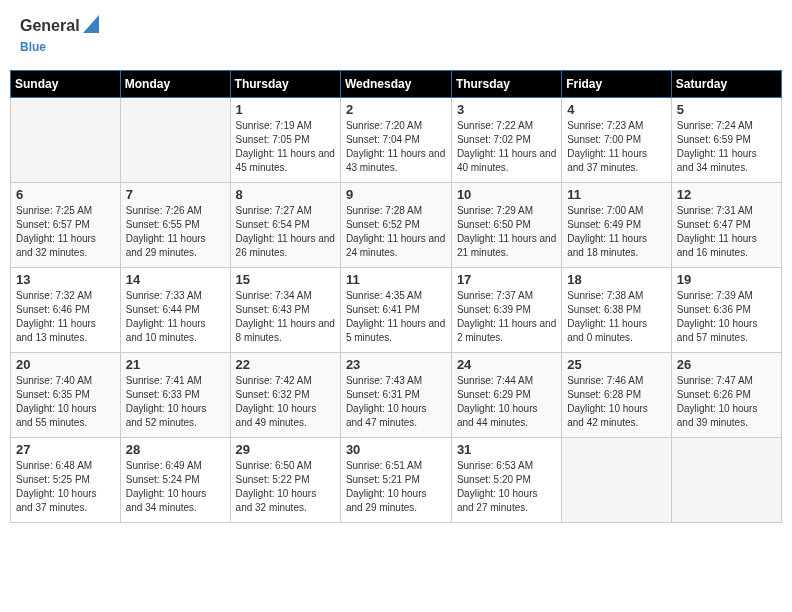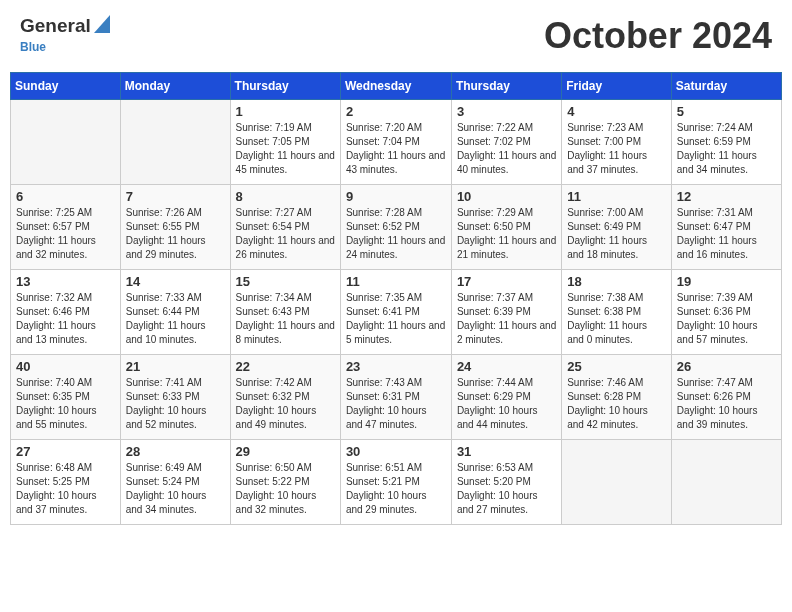--- a/index.html
+++ b/index.html
@@ -37,21 +37,21 @@
     .location {
       font-size: 16px;
       color: #333;
     }
     .calendar {
       width: 100%;
       border-collapse: collapse;
       font-size: 11px;
     }
     .calendar th {
-      background: #1d4ed8;
+      background: #000000;
       color: #fff;
       padding: 6px 4px;
       text-align: left;
       font-size: 12px;
       font-weight: bold;
       border: 1px solid #2a6fa8;
     }
     .calendar td {
       border: 1px solid #ccc;
       vertical-align: top;
@@ -80,33 +80,32 @@
     .week-row td {
       height: 85px;
     }
   </style>
 </head>
 <body>
 
 <div class="header">
   <div class="logo">
     <div class="logo-row">
-      <span style="font-size:19px;font-weight:bold;color:#333;">General</span>
+      <span style="font-size:16px;font-weight:bold;color:#333;">General</span>
       <span style="display:inline-block;margin-left:3px;vertical-align:middle;">
         <svg width="16" height="18" viewBox="0 0 16 18">
             <polygon points="0,18 16,18 16,0" fill="#3a7fc1"></polygon>
           </svg>
       </span>
     </div>
     <div>
       <span style="font-size:12px;font-weight:bold;color:#3a7fc1;">Blue</span>
     </div>
   </div>
   <div class="title-block">
-    <div class="month-title">October 2024</div>
   </div>
 </div>
 
 <table class="calendar">
   <thead>
     <tr>
     <th>Sunday</th>
         <th>Monday</th>
         <th>Thursday</th>
         <th>Wednesday</th>
@@ -208,21 +207,21 @@
 Daylight: 11 hours and 10 minutes.</div>
         </td>
         <td>
           <div class="day-num">15</div>
           <div class="day-info" style="white-space: pre-line;">Sunrise: 7:34 AM
 Sunset: 6:43 PM
 Daylight: 11 hours and 8 minutes.</div>
         </td>
         <td>
           <div class="day-num">11</div>
-          <div class="day-info" style="white-space: pre-line;">Sunrise: 7:35 AM
+          <div class="day-info" style="white-space: pre-line;">Sunrise: 4:35 AM
 Sunset: 6:41 PM
 Daylight: 11 hours and 5 minutes.</div>
         </td>
         <td>
           <div class="day-num">17</div>
           <div class="day-info" style="white-space: pre-line;">Sunrise: 7:37 AM
 Sunset: 6:39 PM
 Daylight: 11 hours and 2 minutes.</div>
         </td>
         <td>
@@ -233,21 +232,21 @@
         </td>
         <td>
           <div class="day-num">19</div>
           <div class="day-info" style="white-space: pre-line;">Sunrise: 7:39 AM
 Sunset: 6:36 PM
 Daylight: 10 hours and 57 minutes.</div>
         </td>
       </tr>
       <tr class="week-row">
         <td>
-          <div class="day-num">40</div>
+          <div class="day-num">20</div>
           <div class="day-info" style="white-space: pre-line;">Sunrise: 7:40 AM
 Sunset: 6:35 PM
 Daylight: 10 hours and 55 minutes.</div>
         </td>
         <td>
           <div class="day-num">21</div>
           <div class="day-info" style="white-space: pre-line;">Sunrise: 7:41 AM
 Sunset: 6:33 PM
 Daylight: 10 hours and 52 minutes.</div>
         </td>

